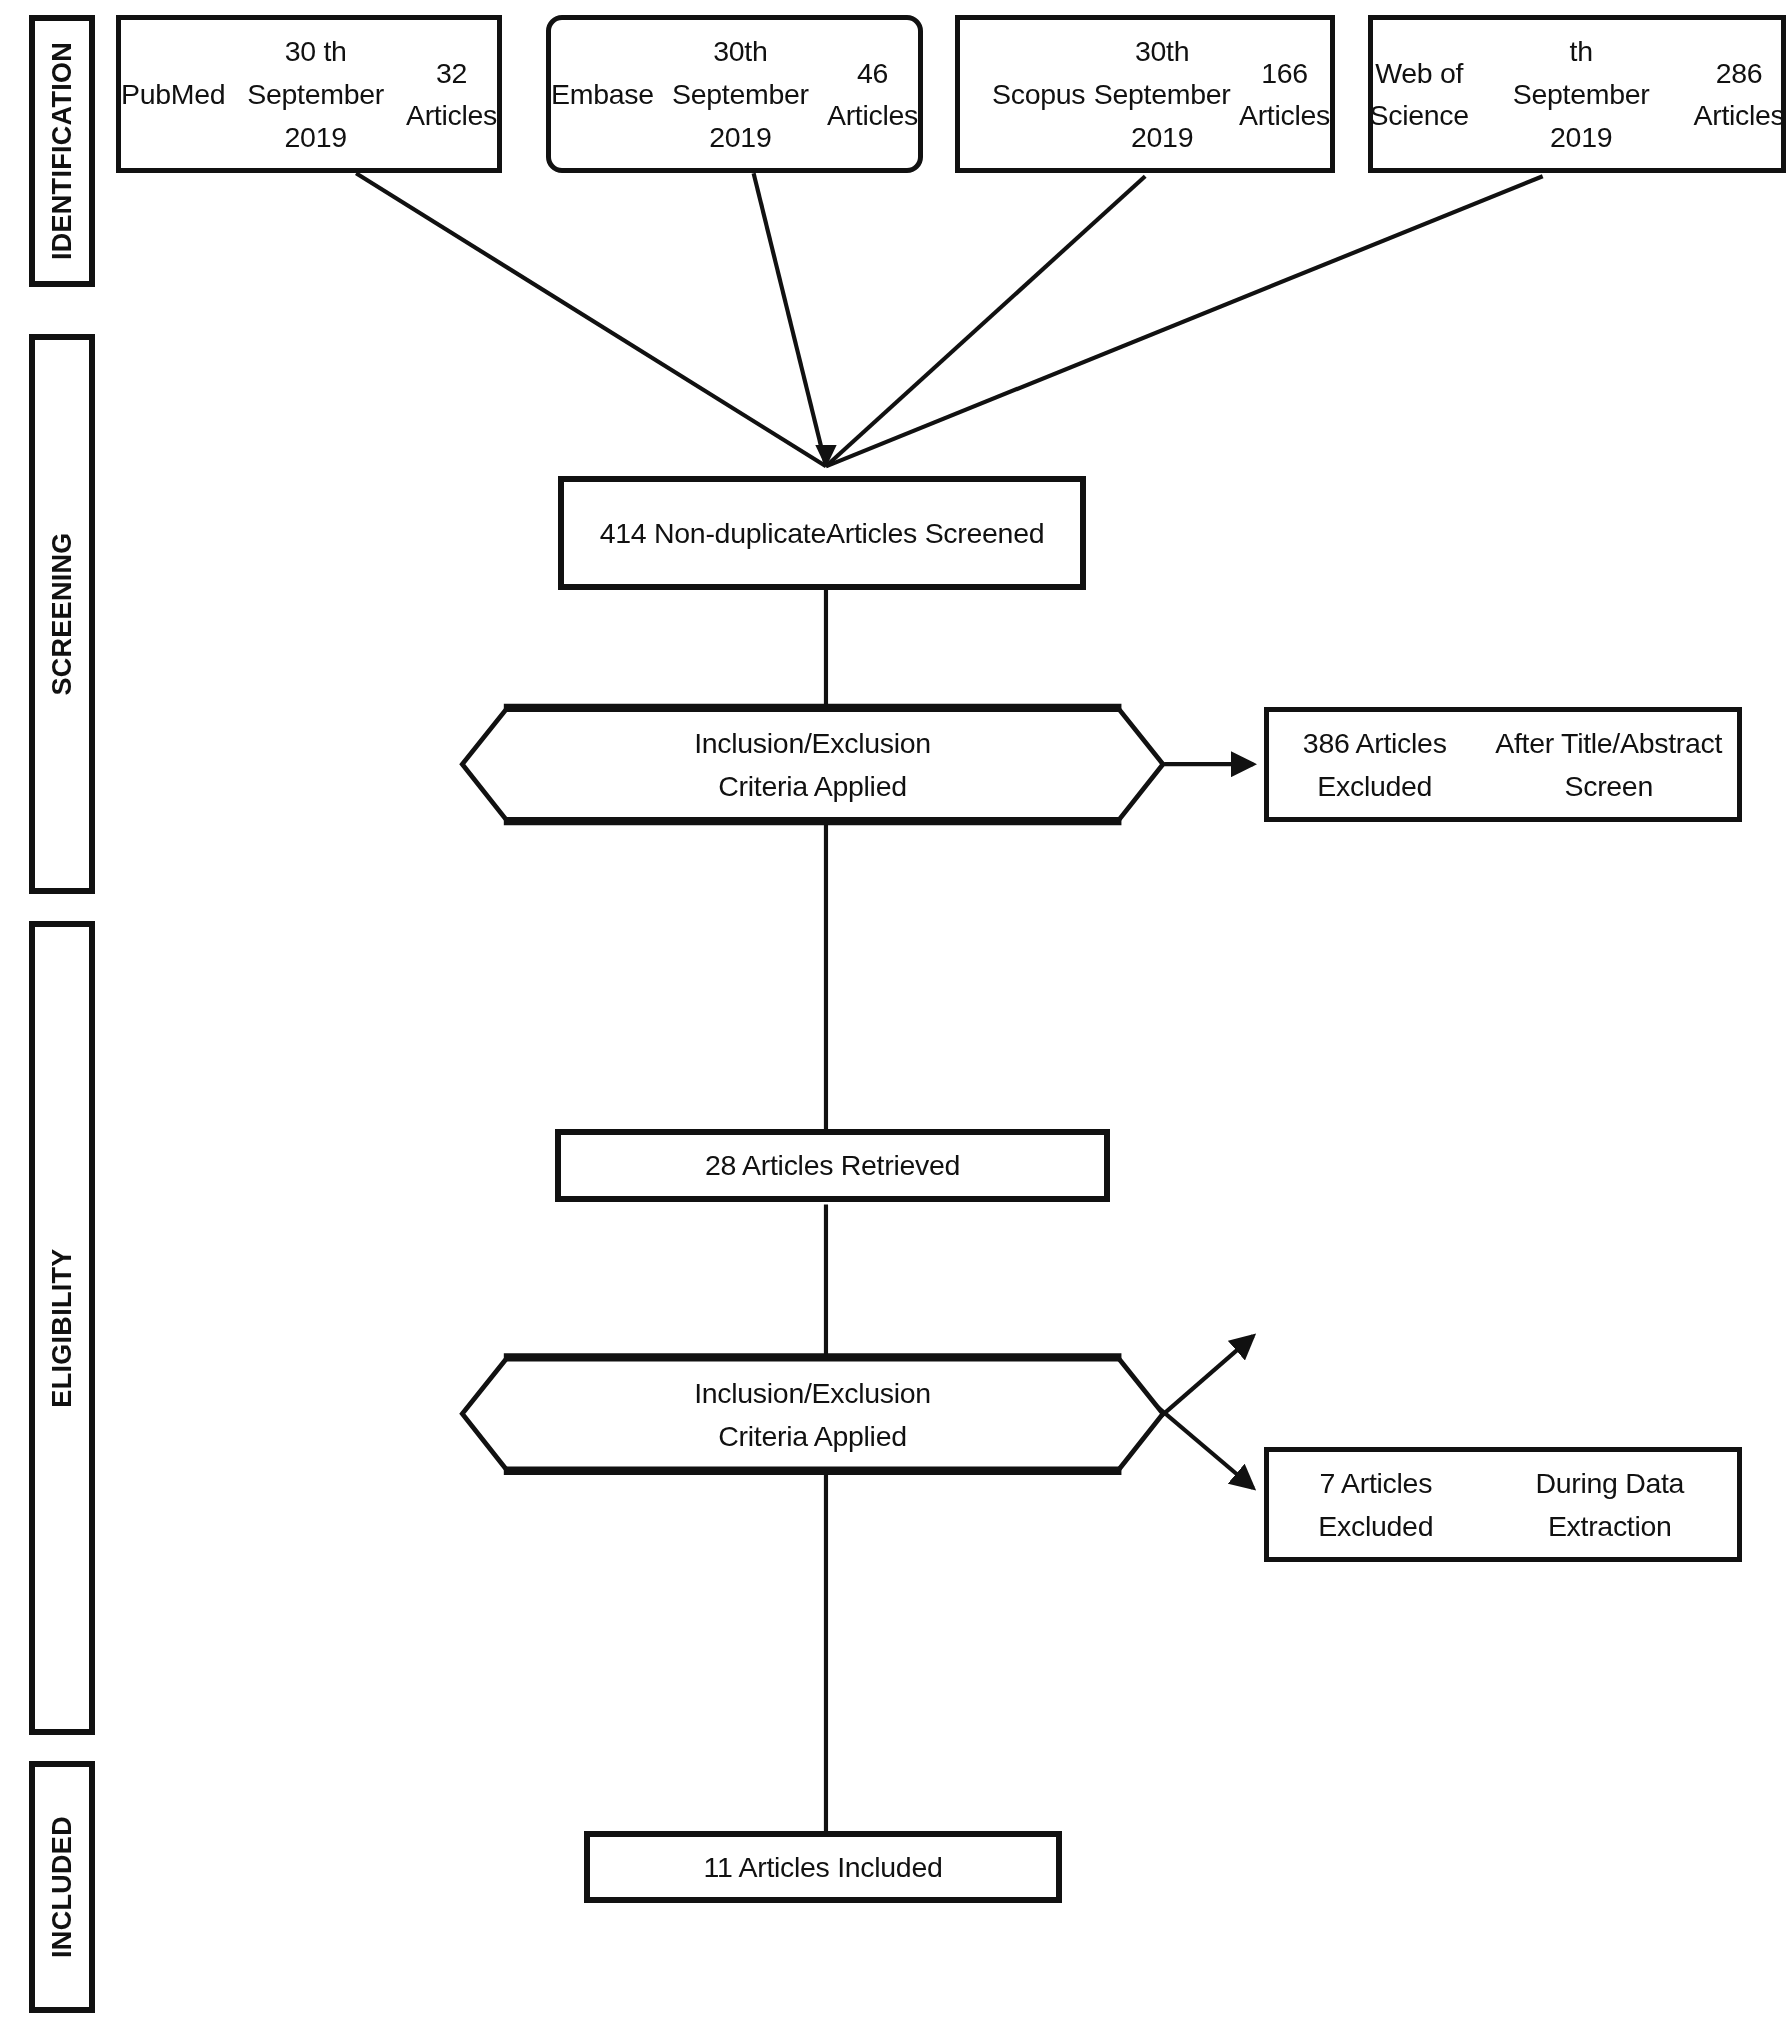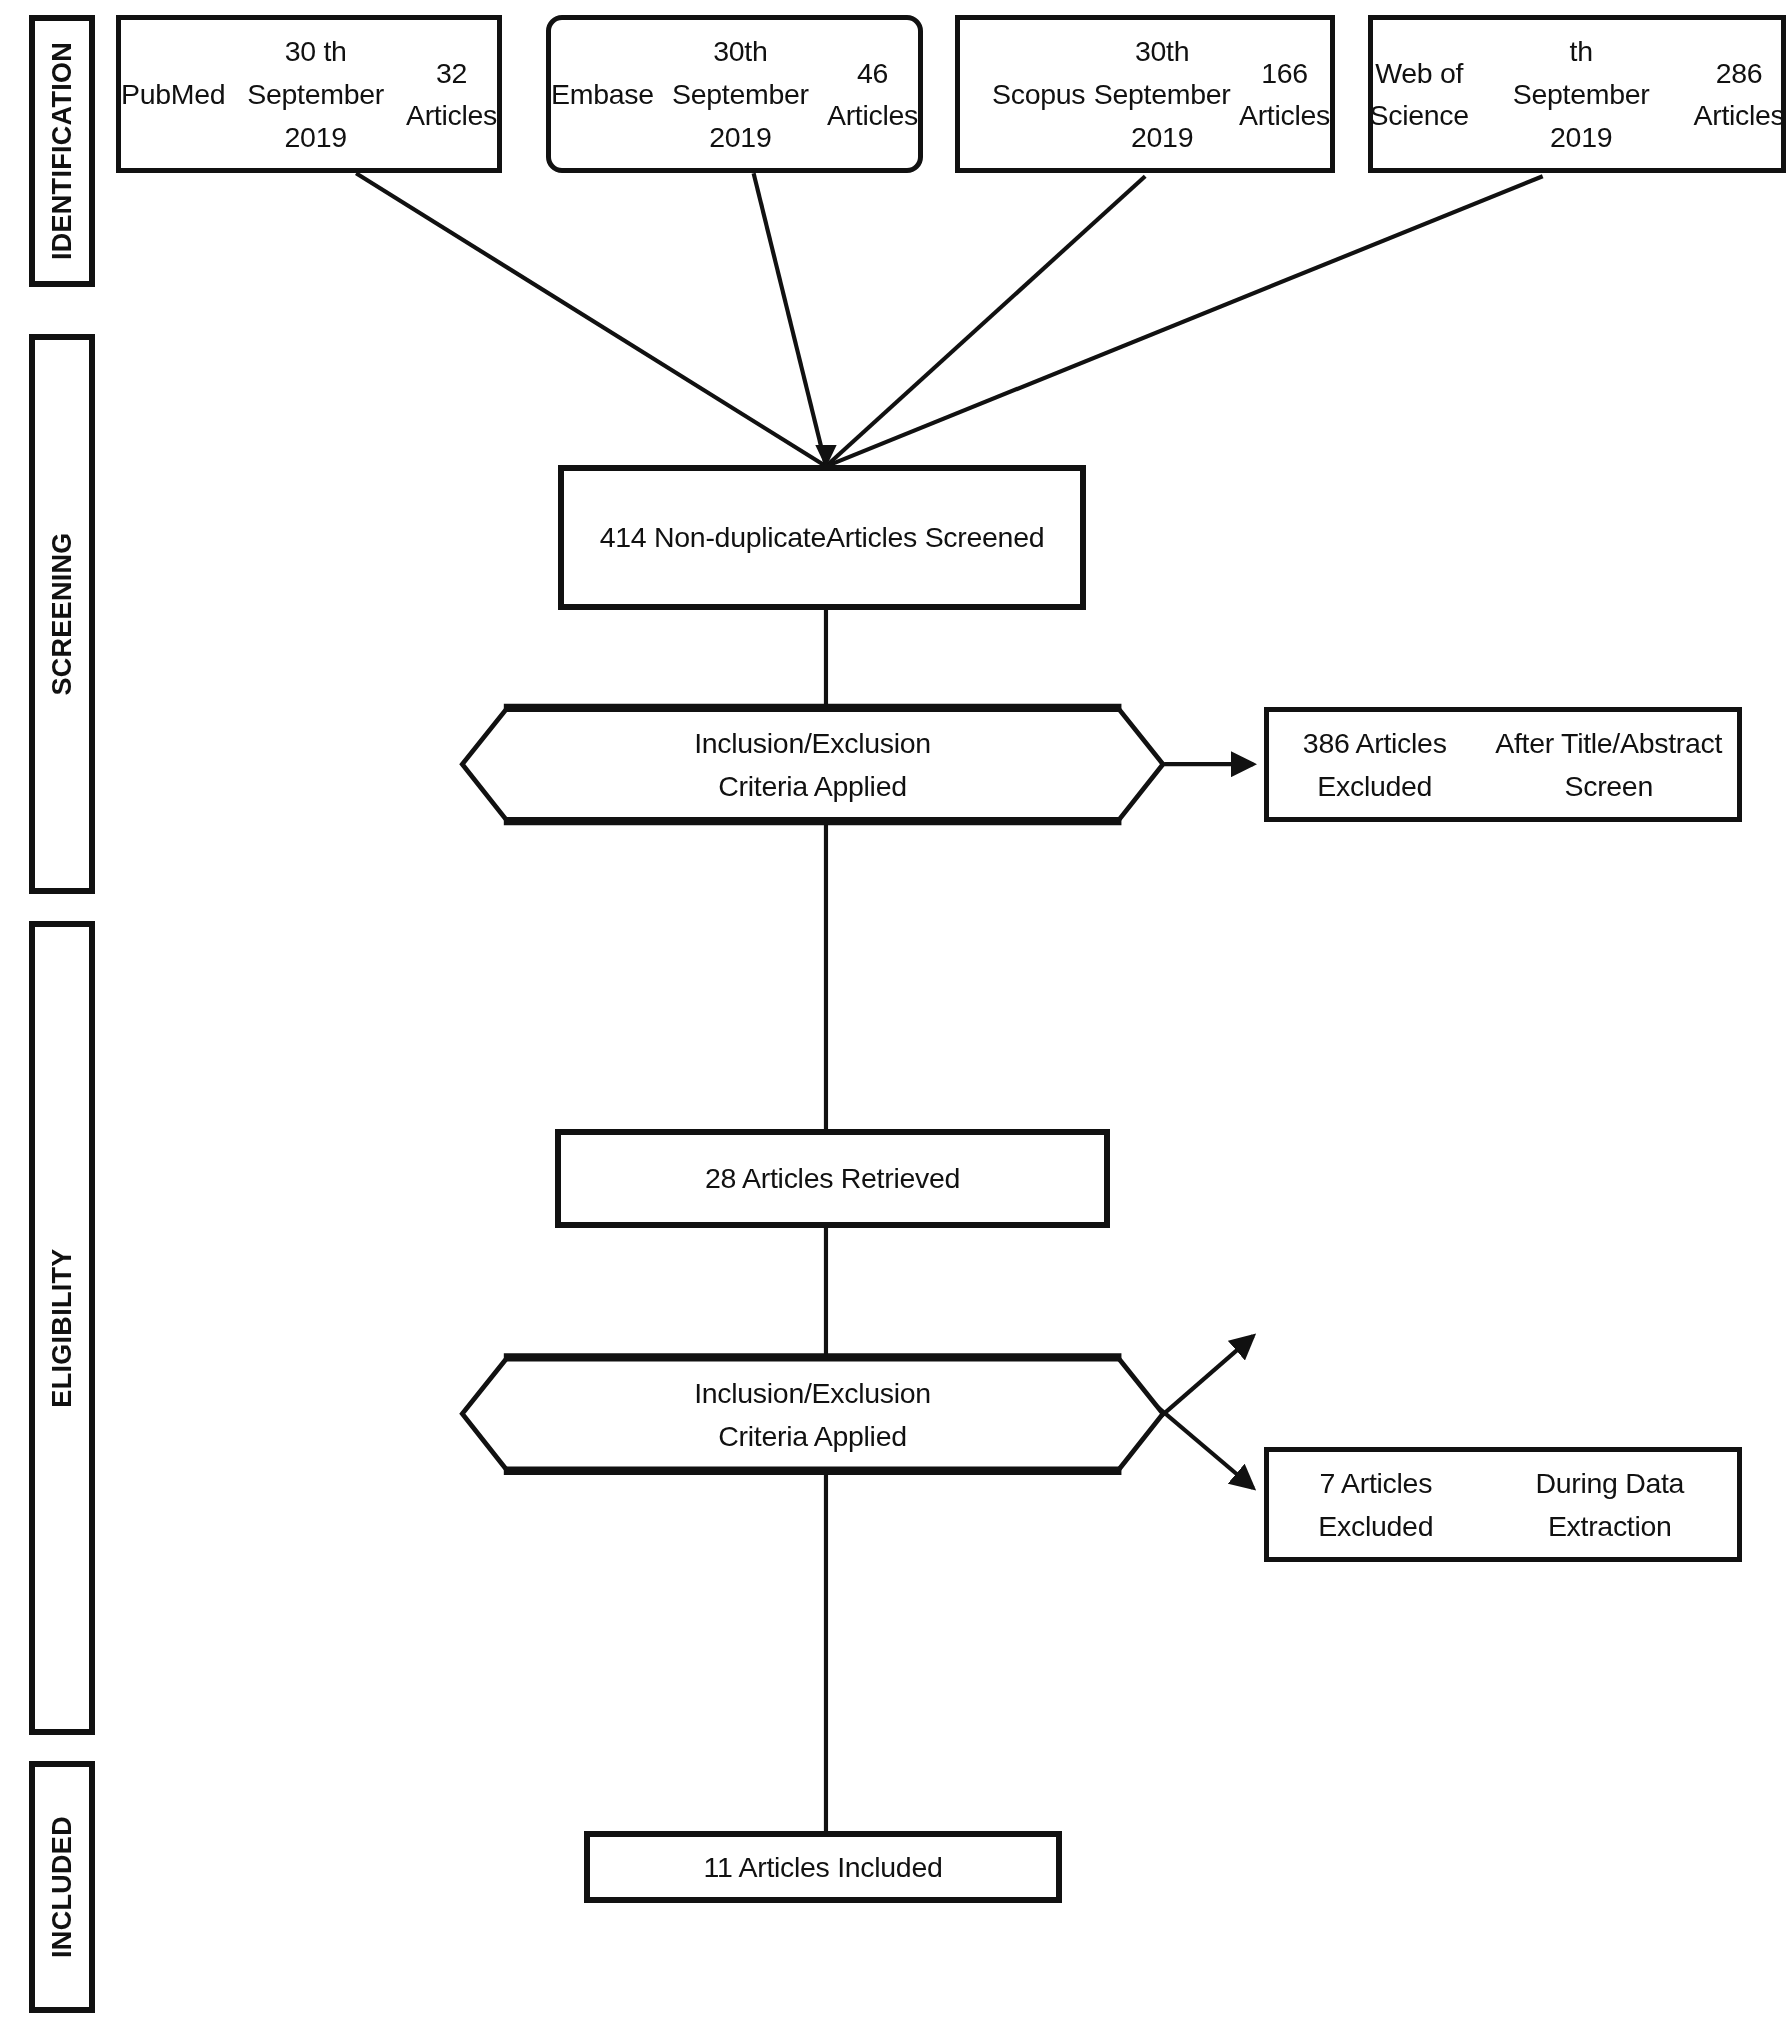--- a/index.html
+++ b/index.html
@@ -64,23 +64,23 @@
   #stage-eligibility    { left: 28.5px;  top: 921px; width: 66px; height: 814px; }
   #stage-included       { left: 28.5px;  top: 1761px; width: 66px; height: 252px; }
 
   
   #box-pubmed { left: 116px;  top: 15.4px; width: 386px; height: 158px; }
   #box-embase { left: 546px;  top: 15.4px; width: 377px; height: 158px; border-radius: 16px; }
   #box-scopus { left: 955px; top: 15.4px; width: 380px; height: 158px; padding-left: 32px; }
   #box-wos    { left: 1368px; top: 15.4px; width: 418px; height: 158px; gap: 44px; }
 
   
-  #box-screened  { left: 558px;  top: 465px;  width: 528px; height: 145px; }
+  #box-screened  { left: 558px;  top: 476px;  width: 528px; height: 114px; }
   #box-excl-ta   { left: 1264px; top: 707px; width: 478px; height: 115px; }
-  #box-retrieved { left: 555px;  top: 1129px; width: 555px; height: 99px; }
+  #box-retrieved { left: 555px;  top: 1129px; width: 555px; height: 73px; }
   #box-excl-ft   { left: 1264px; top: 1269px; width: 478px; height: 115px; }
   #box-excl-de   { left: 1264px; top: 1447px; width: 478px; height: 115px; }
   #box-included  { left: 584px;  top: 1831px; width: 478px; height: 72px; }
 
   
   #hexlabel-1 { left: 507px; top: 708px; width: 611px; height: 113px; }
   #hexlabel-2 { left: 507px; top: 1358px; width: 611px; height: 113px; }
 </style>
 </head>
 <body>

